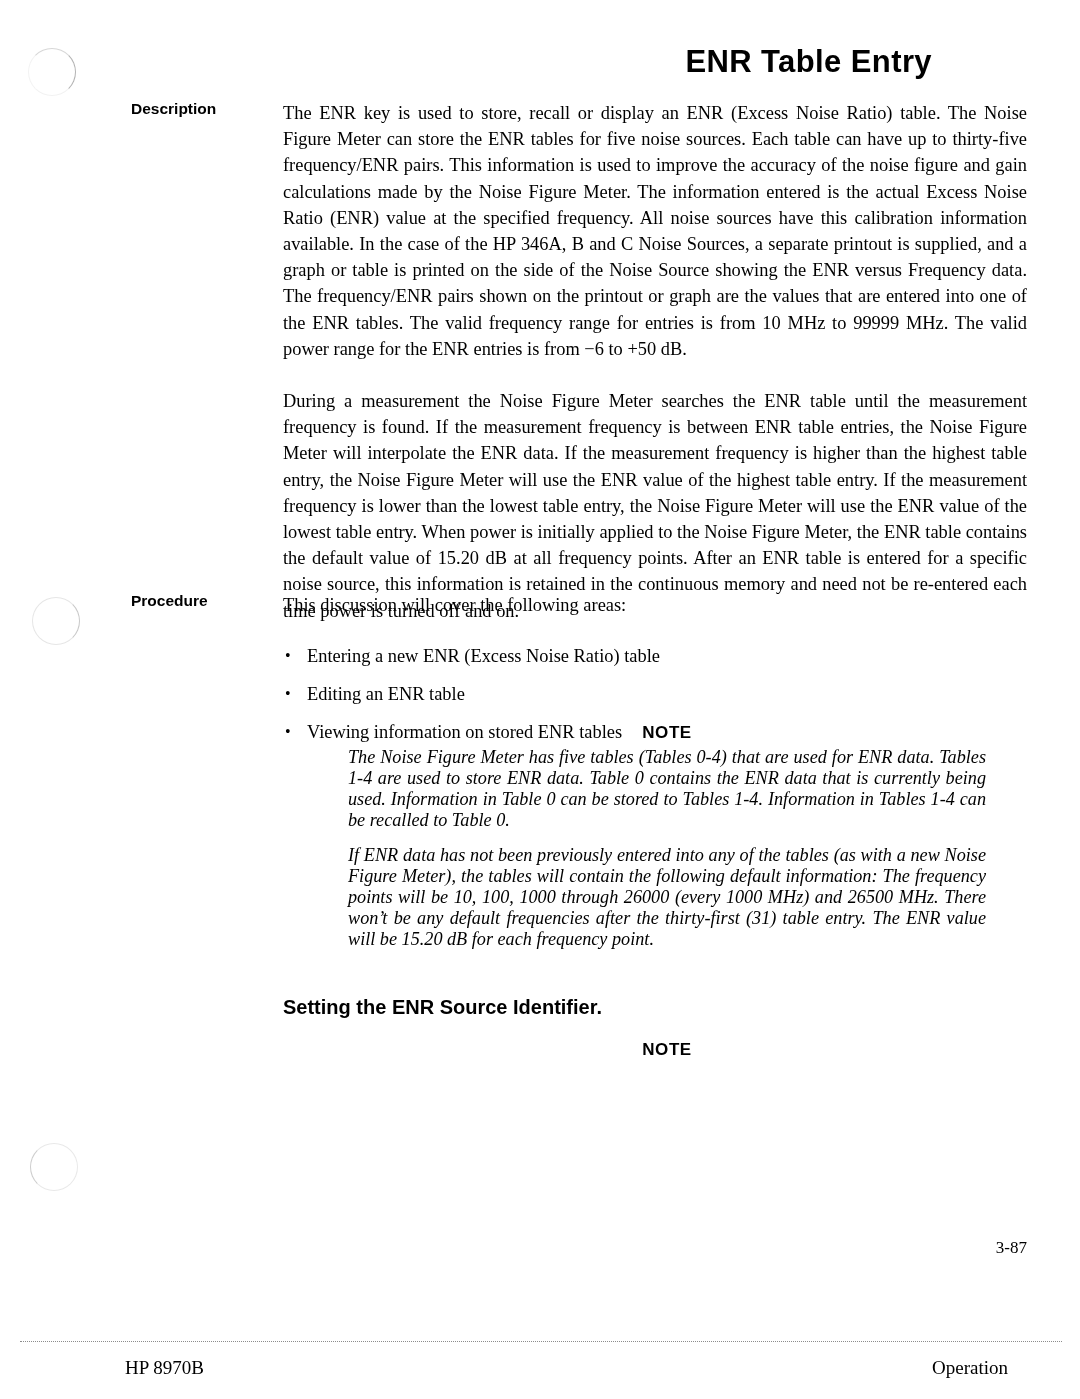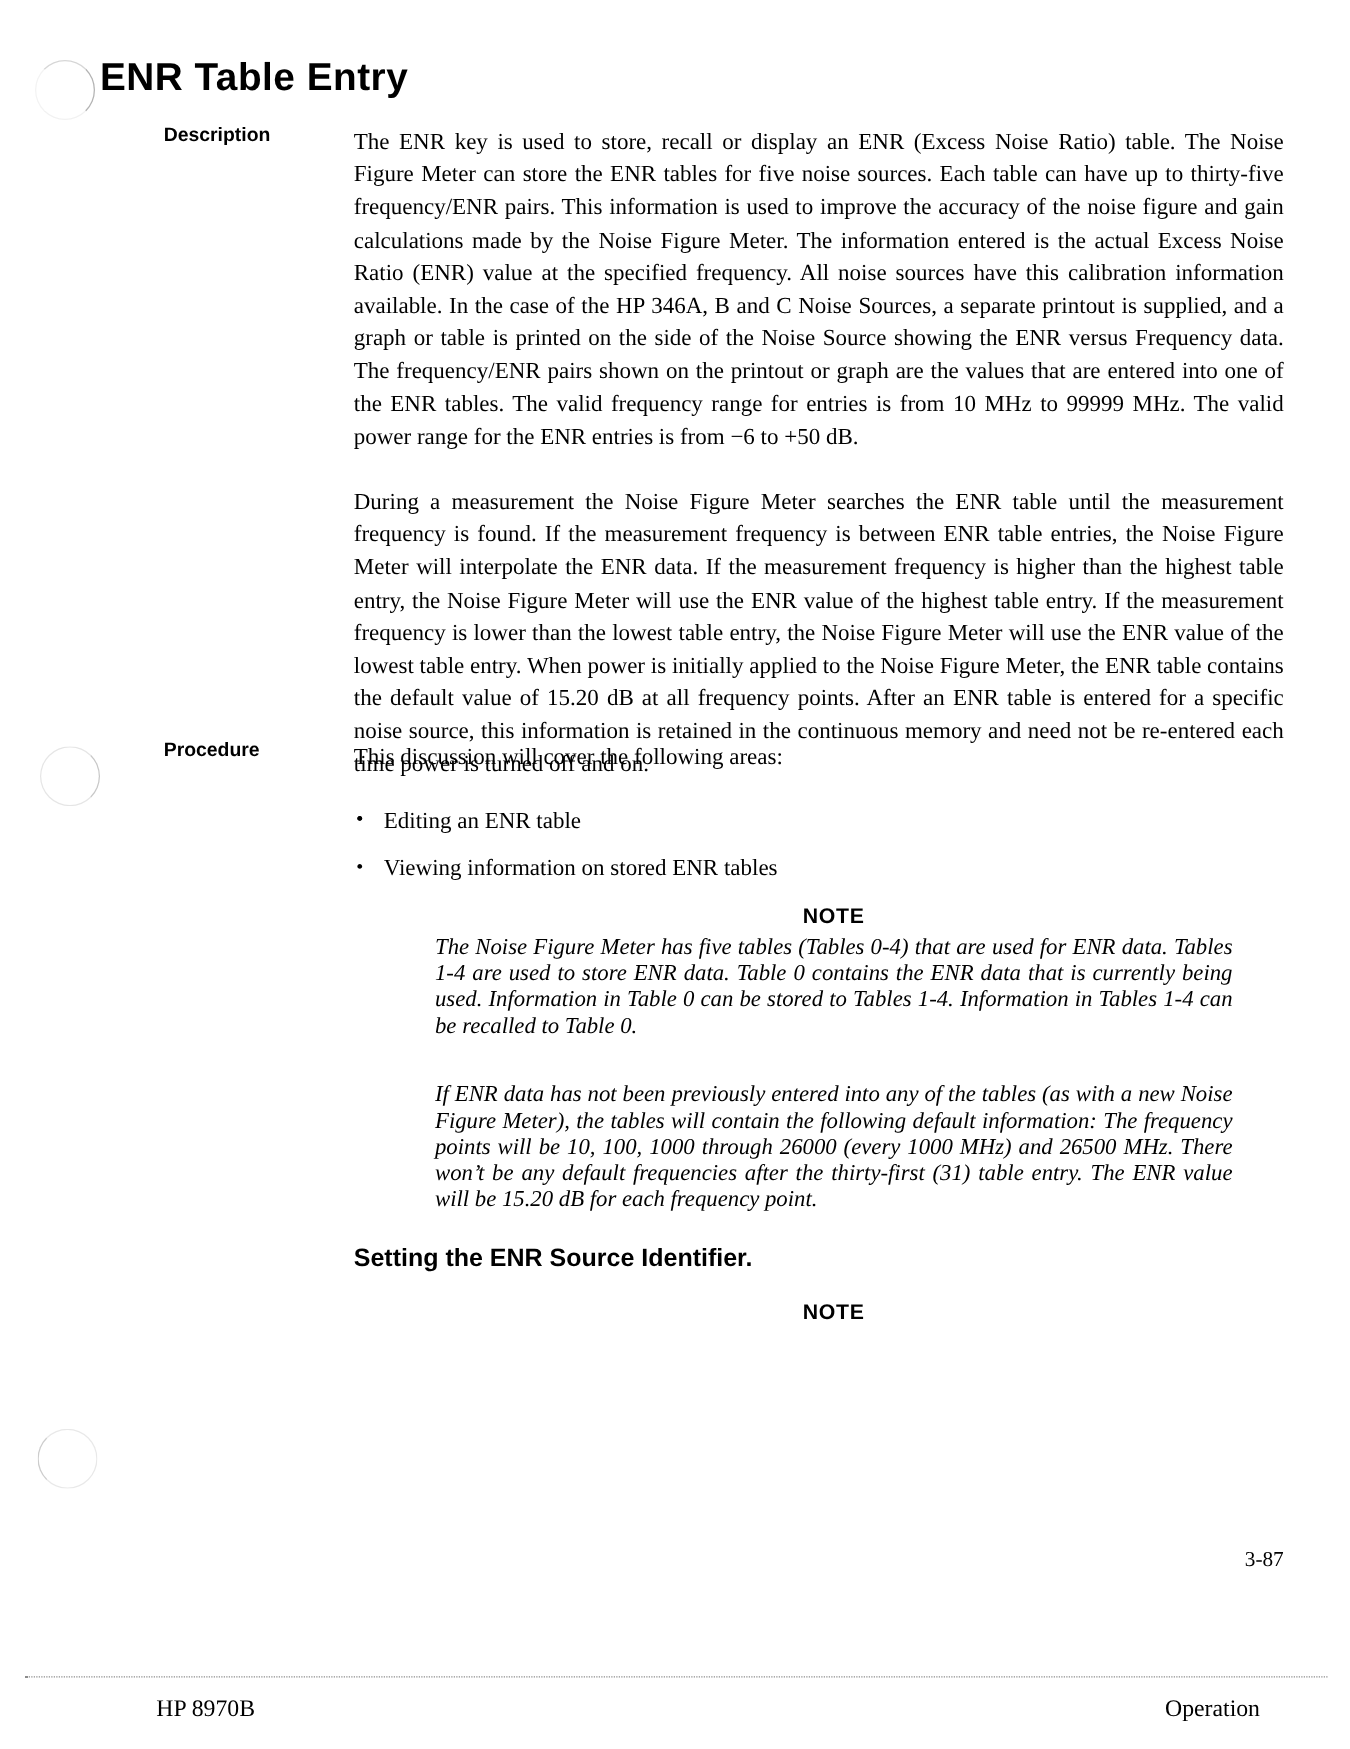--- a/index.html
+++ b/index.html
@@ -34,21 +34,21 @@
   .punch.p1 { left: 28px; top: 48px; }
   .punch.p2 { left: 32px; top: 597px; border-color: rgba(0,0,0,0.10); border-right-color: rgba(0,0,0,0.22); }
   .punch.p3 { left: 30px; top: 1143px; border-color: rgba(0,0,0,0.09); border-left-color: rgba(0,0,0,0.20); }
 
   
   .page-title {
     position: absolute;
     left: 0;
     top: 44px;
     width: 932px;
-    text-align: left;
+    text-align: right;
     padding-left: 80px;
     box-sizing: border-box;
     font-family: "Liberation Sans", "DejaVu Sans", sans-serif;
     font-weight: bold;
     font-size: 31px;
     letter-spacing: 0.4px;
   }
 
   
   .section {
@@ -108,21 +108,21 @@
     font-size: 17px;
     text-align: center;
     letter-spacing: 0.6px;
   }
   .note-body {
     font-style: italic;
     font-size: 18.2px;
     line-height: 21px;
     text-align: justify;
   }
-  .note-body + .note-body { margin-top: 34px; }
+  .note-body + .note-body { margin-top: 14px; }
 
   .subhead {
     font-family: "Liberation Sans", "DejaVu Sans", sans-serif;
     font-weight: bold;
     font-size: 20px;
     text-align: center;
   }
 
   
   .page-number {
@@ -172,20 +172,21 @@
     </div>
   </div>
 
   <div class="section" style="top:592px;">
     <div class="side-label">Procedure</div>
     <div class="body-col">
       <p class="body">This discussion will cover the following areas:</p>
       <ul class="bullets" style="margin-top:25px;">
         <li>
           <span class="dot">•</span>
+          <span>Entering a new ENR (Excess Noise Ratio) table</span>
         </li>
         <li>
           <span class="dot">•</span>
           <span>Editing an ENR table</span>
         </li>
         <li>
           <span class="dot">•</span>
           <span>Viewing information on stored ENR tables</span>
         </li>
       </ul>

